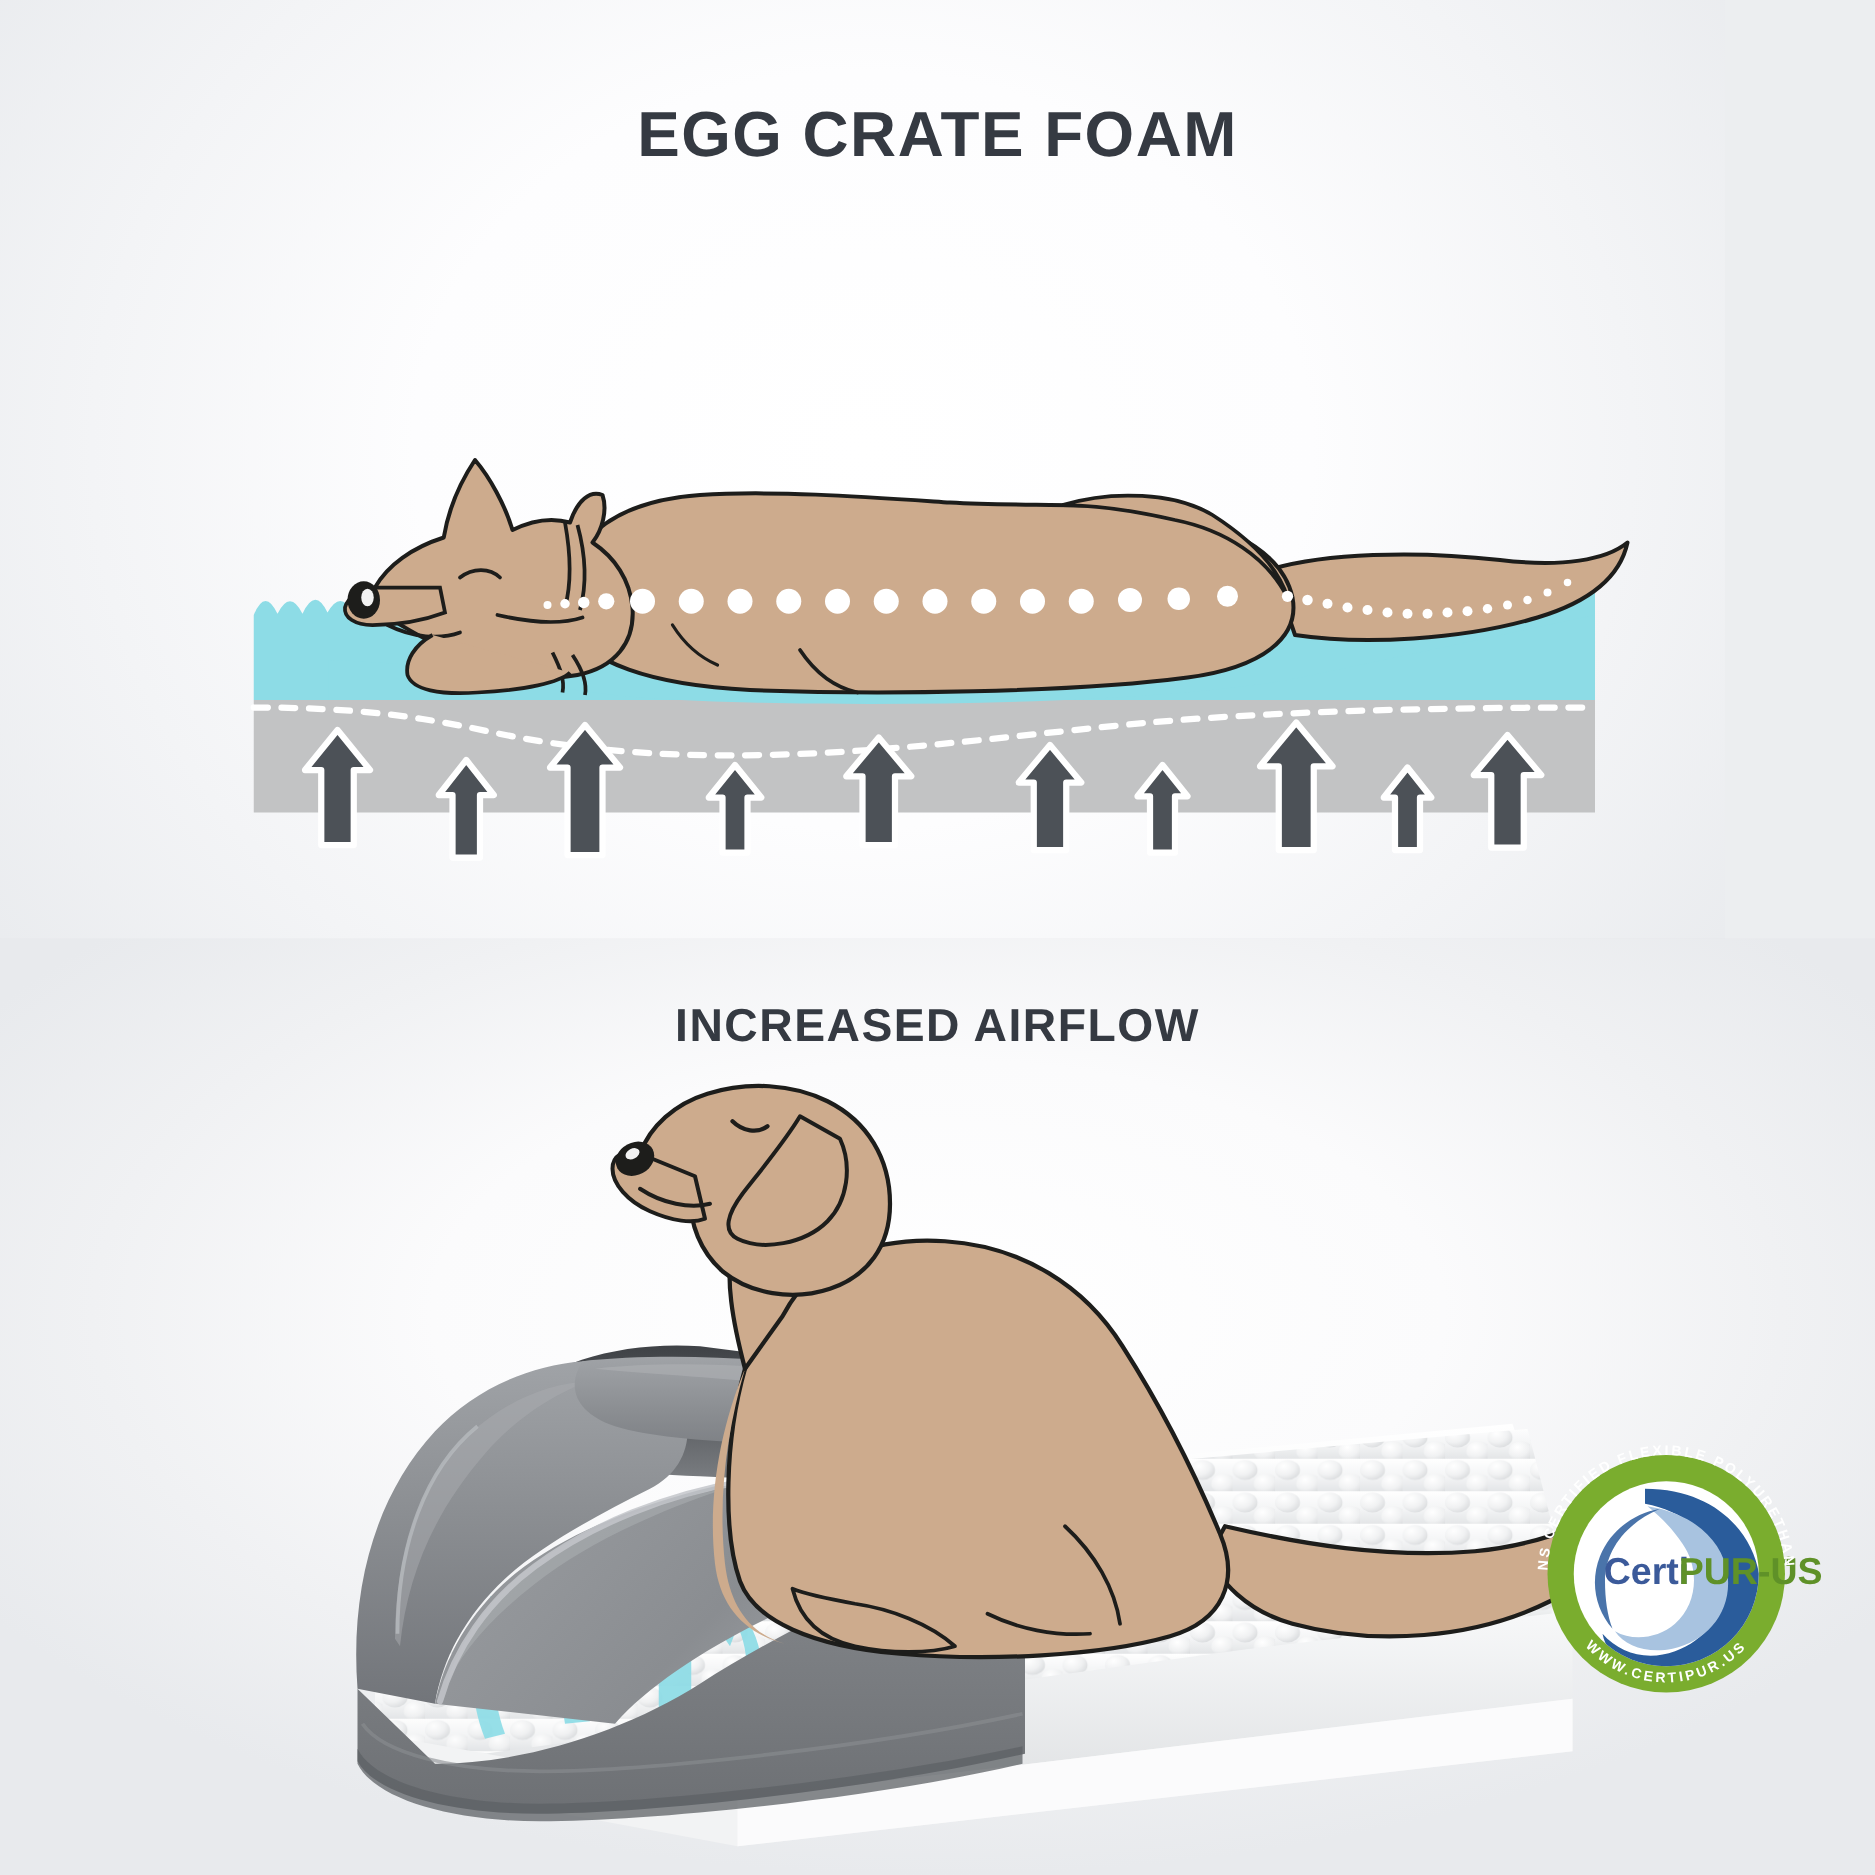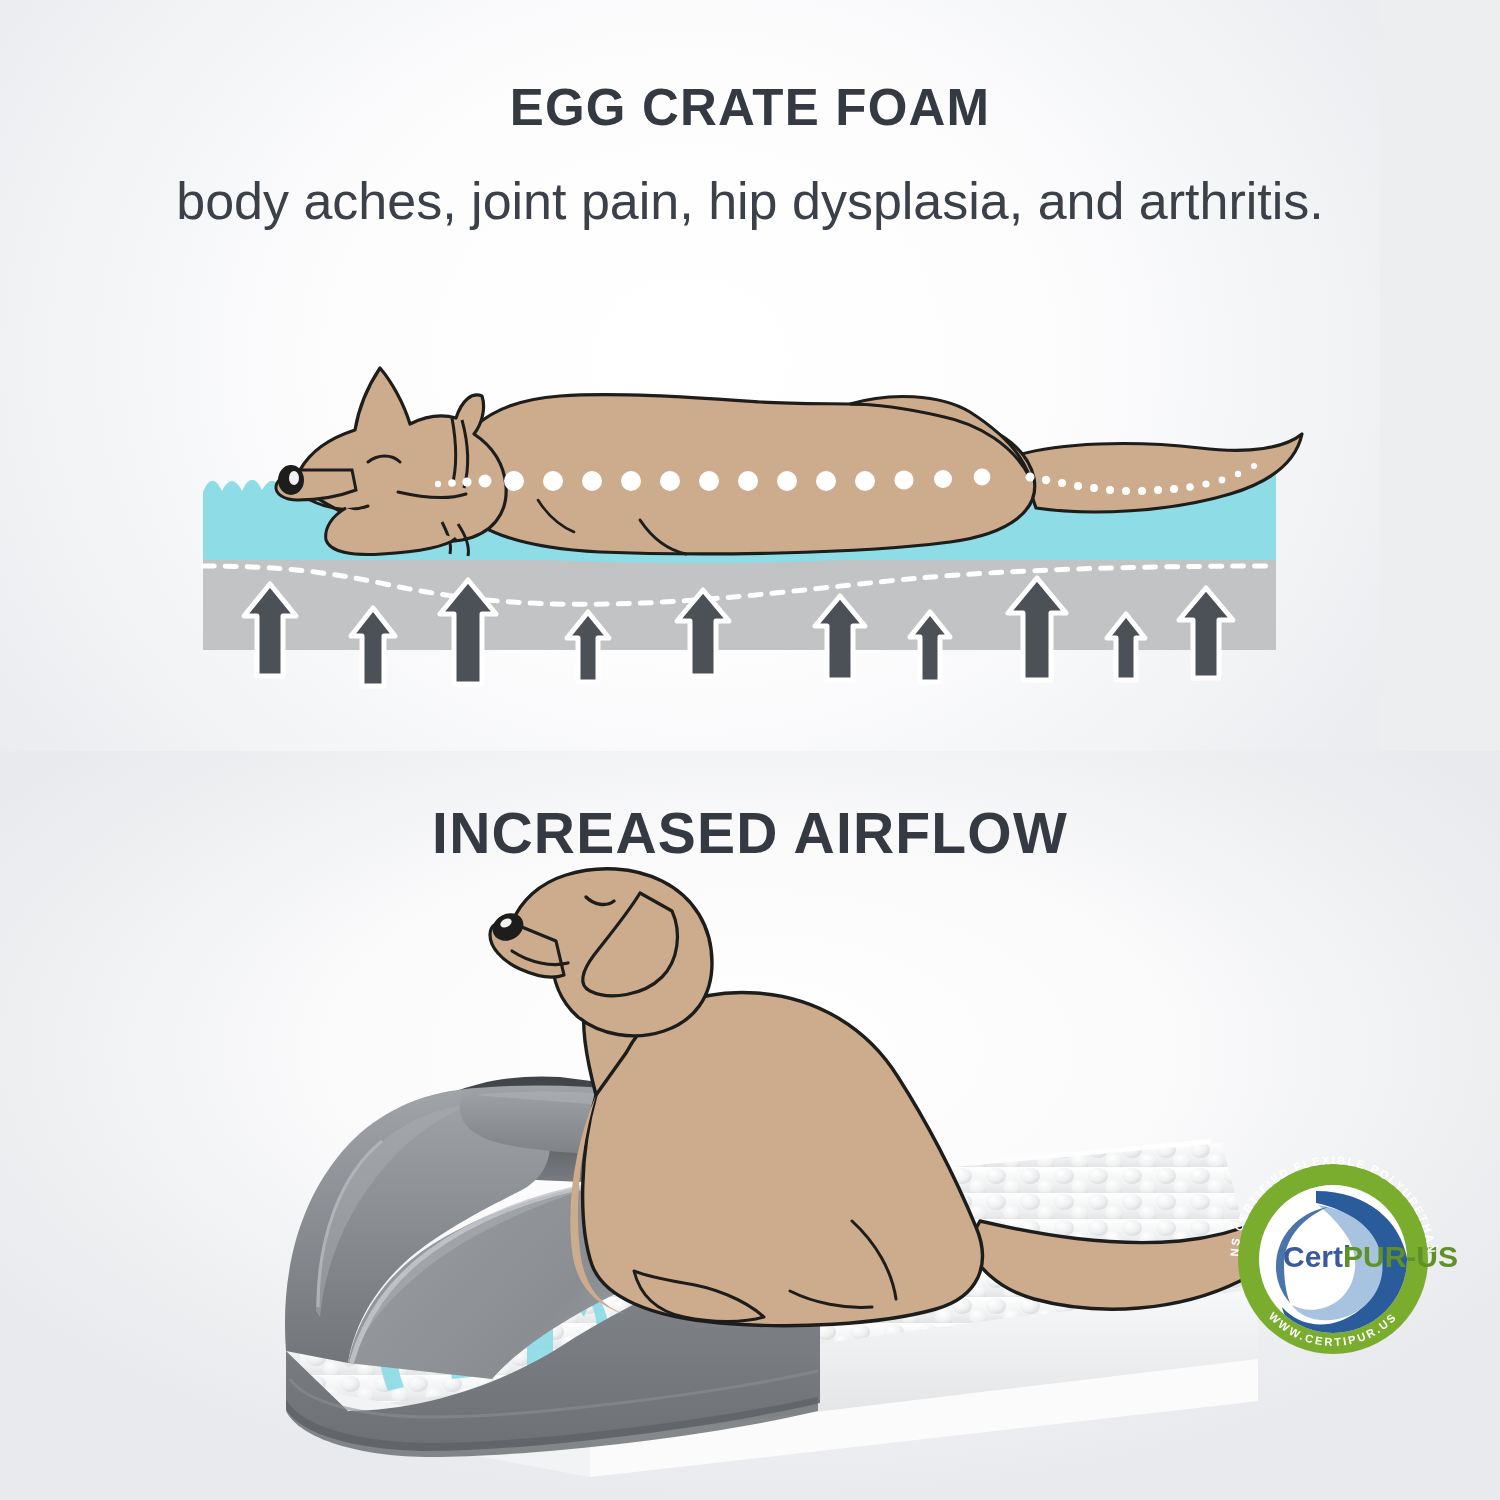--- a/index.html
+++ b/index.html
@@ -19,21 +19,21 @@
   #panel-bottom{top:751px;height:749px;
     background:radial-gradient(ellipse 60% 60% at 50% 40%, #ffffff 0%, #fbfbfc 45%, #f0f1f3 75%, #e8eaed 100%);}
   .divider{position:absolute;left:0;top:751px;width:1500px;height:1px;background:#e2e4e7;}
 
   
   .h1{
     position:absolute;width:100%;text-align:center;
     color:#353a42;letter-spacing:1.2px;font-weight:700;
   }
   #title-1{top:78px;font-size:51px;}
-  #title-2{top:800px;font-size:57px;}
+  #title-2{top:800px;font-size:37px;}
   #subtitle{
     position:absolute;top:168px;left:50%;transform:translateX(-50%);
     width:1390px;text-align:center;color:#3c4149;
     font-size:52px;line-height:1.28;font-weight:400;
   }
   #subtitle .ln{display:block;}
 
   
   .stage{position:absolute;left:0;top:0;width:1500px;height:100%;}
   svg{display:block;}
@@ -41,21 +41,20 @@
 </head>
 <body>
 
 <div id="page">
 
   <div class="panel" id="panel-top">
 
     <div class="h1" id="title-1">EGG CRATE FOAM</div>
 
     <div id="subtitle">
-      <span class="ln">body aches, joint pain, hip dysplasia, and arthritis.</span>
     </div>
 
     <div class="stage">
       <svg width="1500" height="751" viewBox="0 0 1500 751">
         <defs>
           <clipPath id="foamClip">
             <path d="M203,480 L203,650 L1276,650 L1276,470 Z"></path>
           </clipPath>
         </defs>
 

